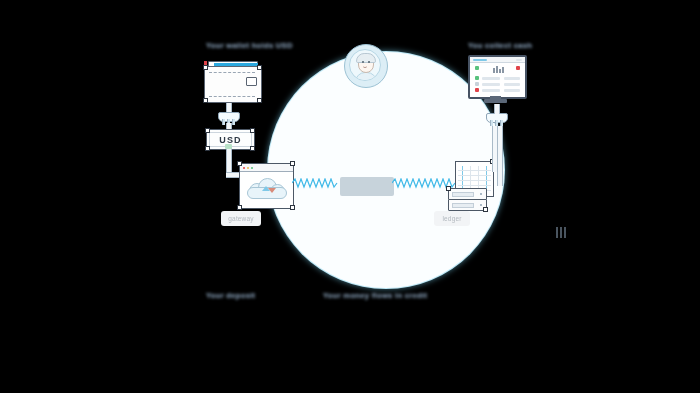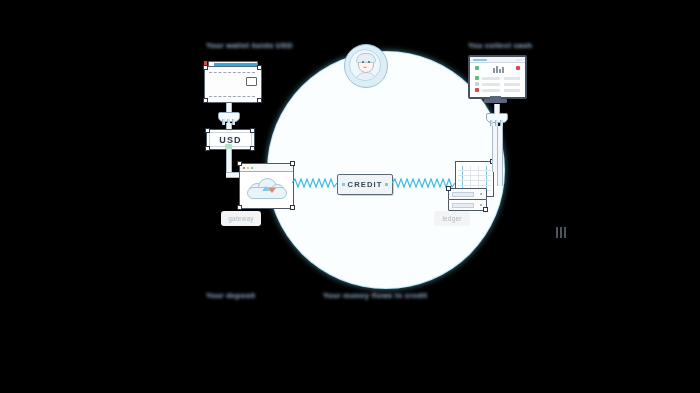--- a/index.html
+++ b/index.html
@@ -505,25 +505,20 @@
   <div class="corner" style="left:221px; top:205px;"></div>
   <div class="corner" style="left:274px; top:205px;"></div>
 
   <div class="pill" style="left:205px; top:211px; width:40px;">gateway</div>
 
   <svg class="zig" style="left:276px; top:178px;" width="46" height="11">
     <polyline points="0,5 3,1 6,9 9,1 12,9 15,1 18,9 21,1 24,9 27,1 30,9 33,1 36,9 39,1 42,9 45,5" fill="none" stroke="#3fb9e8" stroke-width="1.2"></polyline>
   </svg>
 
   <div class="credit-shadow"></div>
-  <div class="credit">
-    <span class="sq"></span>
-    <span>CREDIT</span>
-    <span class="sq"></span>
-  </div>
 
   <svg class="zig" style="left:376px; top:178px;" width="64" height="11">
     <polyline points="0,5 3,1 6,9 9,1 12,9 15,1 18,9 21,1 24,9 27,1 30,9 33,1 36,9 39,1 42,9 45,1 48,9 51,1 54,9 57,1 60,9 63,5" fill="none" stroke="#3fb9e8" stroke-width="1.2"></polyline>
   </svg>
 
   <div class="ledgerdoc">
     <div class="lines">
       <div class="vline" style="left:4px;"></div>
       <div class="vline" style="left:12px; background:#dde5ec;"></div>
       <div class="vline" style="left:20px; background:#dde5ec;"></div>

